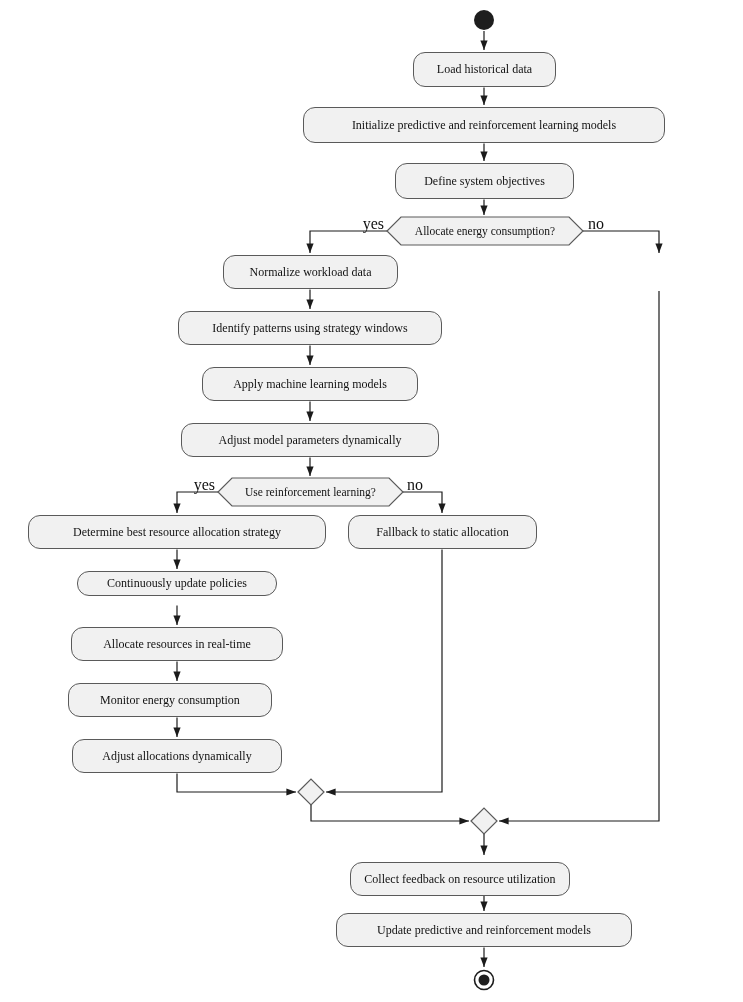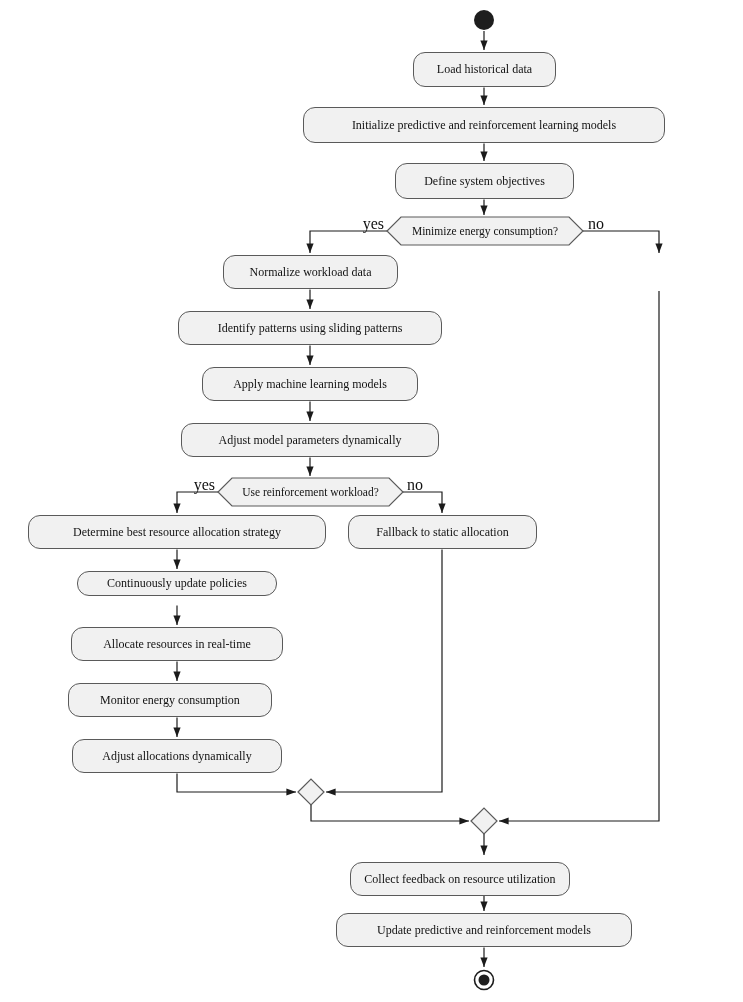--- a/index.html
+++ b/index.html
@@ -93,33 +93,33 @@
 
     <circle class="terminal" cx="466" cy="20" r="10"></circle>
     <circle class="terminal-ring" cx="466" cy="980" r="9.5"></circle>
     <circle class="terminal" cx="466" cy="980" r="5.5"></circle>
   </svg>
 
   <div class="node" style="left:395px;top:52px;width:143px;height:35px">Load historical data</div>
   <div class="node" style="left:285px;top:107px;width:362px;height:36px">Initialize predictive and reinforcement learning models</div>
   <div class="node" style="left:377px;top:163px;width:179px;height:36px">Define system objectives</div>
   <div class="node" style="left:205px;top:255px;width:175px;height:34px">Normalize workload data</div>
-  <div class="node" style="left:160px;top:311px;width:264px;height:34px">Identify patterns using sliding patterns</div>
+  <div class="node" style="left:160px;top:311px;width:264px;height:34px">Identify patterns using strategy windows</div>
   <div class="node" style="left:184px;top:367px;width:216px;height:34px">Apply machine learning models</div>
   <div class="node" style="left:163px;top:423px;width:258px;height:34px">Adjust model parameters dynamically</div>
   <div class="node" style="left:10px;top:515px;width:298px;height:34px">Determine best resource allocation strategy</div>
   <div class="node" style="left:330px;top:515px;width:189px;height:34px">Fallback to static allocation</div>
   <div class="node" style="left:59px;top:571px;width:200px;height:25px">Continuously update policies</div>
   <div class="node" style="left:53px;top:627px;width:212px;height:34px">Allocate resources in real-time</div>
   <div class="node" style="left:50px;top:683px;width:204px;height:34px">Monitor energy consumption</div>
   <div class="node" style="left:54px;top:739px;width:210px;height:34px">Adjust allocations dynamically</div>
   <div class="node" style="left:332px;top:862px;width:220px;height:34px">Collect feedback on resource utilization</div>
   <div class="node" style="left:318px;top:913px;width:296px;height:34px">Update predictive and reinforcement models</div>
 
-  <div class="decision-label" style="left:369px;top:217px;width:196px;height:28px">Minimize energy consumption?</div>
-  <div class="decision-label" style="left:200px;top:478px;width:185px;height:28px">Use reinforcement workload?</div>
+  <div class="decision-label" style="left:369px;top:217px;width:196px;height:28px">Allocate energy consumption?</div>
+  <div class="decision-label" style="left:200px;top:478px;width:185px;height:28px">Use reinforcement learning?</div>
 
   <div class="branch-label right-align" style="left:332px;top:215px;width:34px">yes</div>
   <div class="branch-label" style="left:570px;top:215px;width:30px">no</div>
   <div class="branch-label right-align" style="left:163px;top:476px;width:34px">yes</div>
   <div class="branch-label" style="left:389px;top:476px;width:30px">no</div>
 
 </div>
 
 </body></html>

